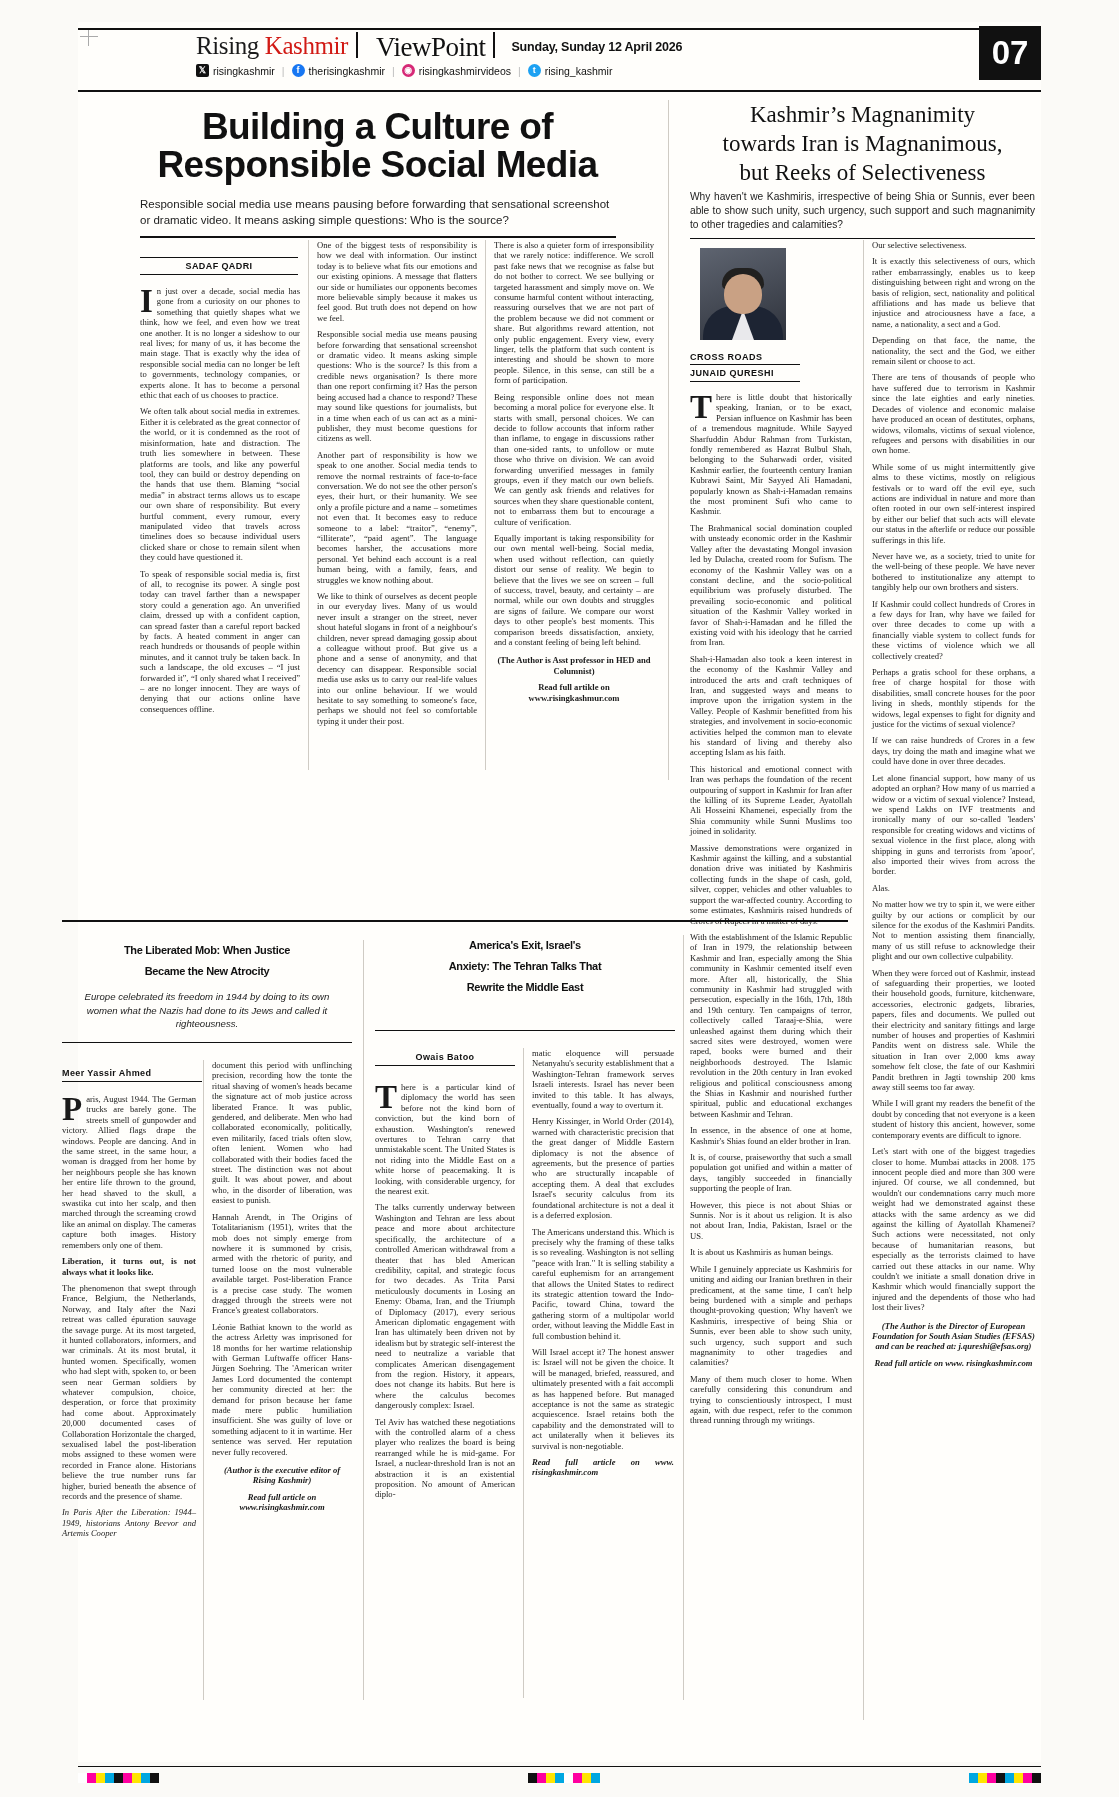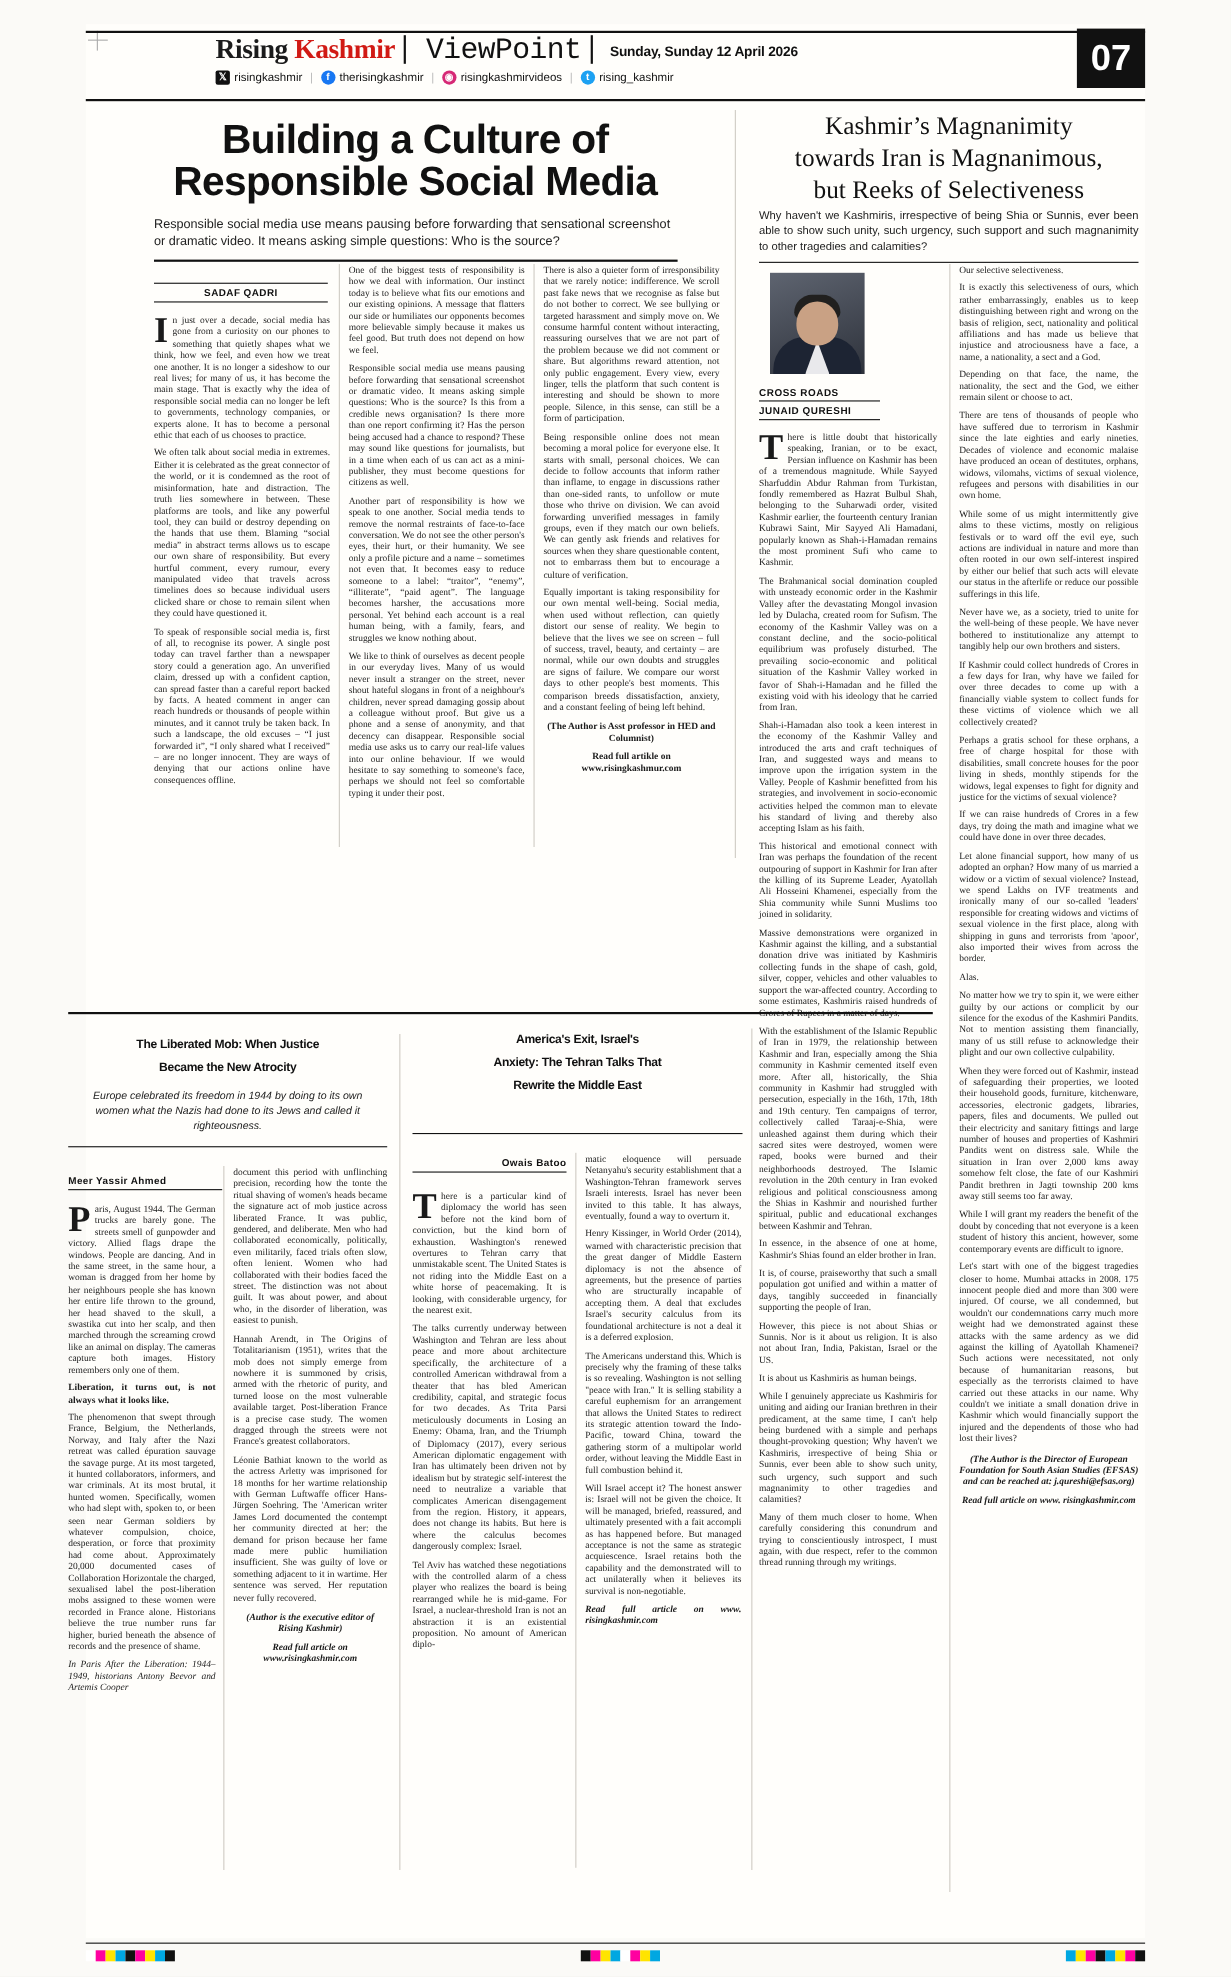--- a/index.html
+++ b/index.html
@@ -8,24 +8,24 @@
   .sheet{position:absolute;left:78px;top:22px;width:963px;height:1740px;background:#fffefb;}
   
   .crop{position:absolute;width:18px;height:18px;}
   .crop:before{content:"";position:absolute;left:8px;top:0;width:1px;height:18px;background:#aaa;}
   .crop:after{content:"";position:absolute;left:0;top:8px;width:18px;height:1px;background:#aaa;}
 
   
   .masthead{position:absolute;left:78px;top:28px;width:963px;height:62px;}
   .mh-rule-top{position:absolute;left:0;top:0;width:963px;height:2px;background:#111;}
   .mh-inner{position:absolute;left:0;top:4px;width:963px;height:56px;display:flex;align-items:flex-start;}
-  .logo{font-family:"Liberation Serif",serif;font-size:25px;font-weight:bold;letter-spacing:-.4px;padding-left:118px;}
+  .logo{font-family:"Liberation Serif",serif;font-size:25px;font-weight:normal;letter-spacing:-.4px;padding-left:118px;}
   .logo .rising{color:#1b1b1b;}
   .logo .kash{color:#d11a14;}
-  .viewpoint{font-family:Liberation Mono, monospace;font-size:27px;margin-left:10px;letter-spacing:-.5px;color:#111;}
+  .viewpoint{font-family:Liberation Serif, serif;font-size:27px;margin-left:10px;letter-spacing:-.5px;color:#111;}
   .vp-bar{display:inline-block;width:2px;height:26px;background:#111;margin:0 8px -4px 8px;}
   .dateline{font-size:12.5px;font-weight:bold;font-family:"Liberation Sans",sans-serif;margin-left:8px;margin-top:8px;letter-spacing:-.2px;}
   .pagenum{position:absolute;right:0;top:-2px;width:62px;height:54px;background:#111;color:#fff;font-family:"Liberation Sans",sans-serif;font-size:33px;font-weight:bold;display:flex;align-items:center;justify-content:center;}
   .socialbar{position:absolute;left:118px;top:36px;width:620px;display:flex;align-items:center;gap:7px;font-family:"Liberation Sans",sans-serif;font-size:10.5px;}
   .soc{display:flex;align-items:center;gap:4px;}
   .sic{width:13px;height:13px;border-radius:50%;display:flex;align-items:center;justify-content:center;color:#fff;font-size:9px;line-height:1;font-weight:bold;}
   .sic.x{background:#111;border-radius:2px;font-family:"Liberation Serif",serif;}
   .sic.fb{background:#1877f2;}
   .sic.ig{background:#d62976;}
   .sic.tw{background:#1da1f2;}
@@ -225,21 +225,21 @@
   </div>
   <div class="vline" style="left:203px;top:1060px;height:640px;"></div>
   <div class="vline" style="left:363px;top:940px;height:760px;"></div>
 
   <div class="sec-h" style="position:absolute;left:375px;top:935px;width:300px;text-align:center;">
     <div>America's Exit, Israel's</div>
     <div>Anxiety: The Tehran Talks That</div>
     <div>Rewrite the Middle East</div>
   </div>
   <div class="hrule-thin" style="left:375px;top:1030px;width:300px;"></div>
-  <div class="byline" style="position:absolute;left:375px;top:1052px;width:140px;text-align:right;border-bottom:1.5px solid #111;padding-bottom:3px;">Owais Batoo</div>
+  <div class="byline" style="position:absolute;left:375px;top:1052px;width:140px;text-align:center;border-bottom:1.5px solid #111;padding-bottom:3px;">Owais Batoo</div>
 
   <div class="col" style="left:375px;top:1082px;width:140px;">
     <p class="dropcap">There is a particular kind of diplomacy the world has seen before not the kind born of conviction, but the kind born of exhaustion. Washington's renewed overtures to Tehran carry that unmistakable scent. The United States is not riding into the Middle East on a white horse of peacemaking. It is looking, with considerable urgency, for the nearest exit.</p>
     <p>The talks currently underway between Washington and Tehran are less about peace and more about architecture specifically, the architecture of a controlled American withdrawal from a theater that has bled American credibility, capital, and strategic focus for two decades. As Trita Parsi meticulously documents in Losing an Enemy: Obama, Iran, and the Triumph of Diplomacy (2017), every serious American diplomatic engagement with Iran has ultimately been driven not by idealism but by strategic self-interest the need to neutralize a variable that complicates American disengagement from the region. History, it appears, does not change its habits. But here is where the calculus becomes dangerously complex: Israel.</p>
     <p>Tel Aviv has watched these negotiations with the controlled alarm of a chess player who realizes the board is being rearranged while he is mid-game. For Israel, a nuclear-threshold Iran is not an abstraction it is an existential proposition. No amount of American diplo-</p>
   </div>
   <div class="col" style="left:532px;top:1048px;width:142px;">
     <p>matic eloquence will persuade Netanyahu's security establishment that a Washington-Tehran framework serves Israeli interests. Israel has never been invited to this table. It has always, eventually, found a way to overturn it.</p>
     <p>Henry Kissinger, in World Order (2014), warned with characteristic precision that the great danger of Middle Eastern diplomacy is not the absence of agreements, but the presence of parties who are structurally incapable of accepting them. A deal that excludes Israel's security calculus from its foundational architecture is not a deal it is a deferred explosion.</p>
     <p>The Americans understand this. Which is precisely why the framing of these talks is so revealing. Washington is not selling "peace with Iran." It is selling stability a careful euphemism for an arrangement that allows the United States to redirect its strategic attention toward the Indo-Pacific, toward China, toward the gathering storm of a multipolar world order, without leaving the Middle East in full combustion behind it.</p>

